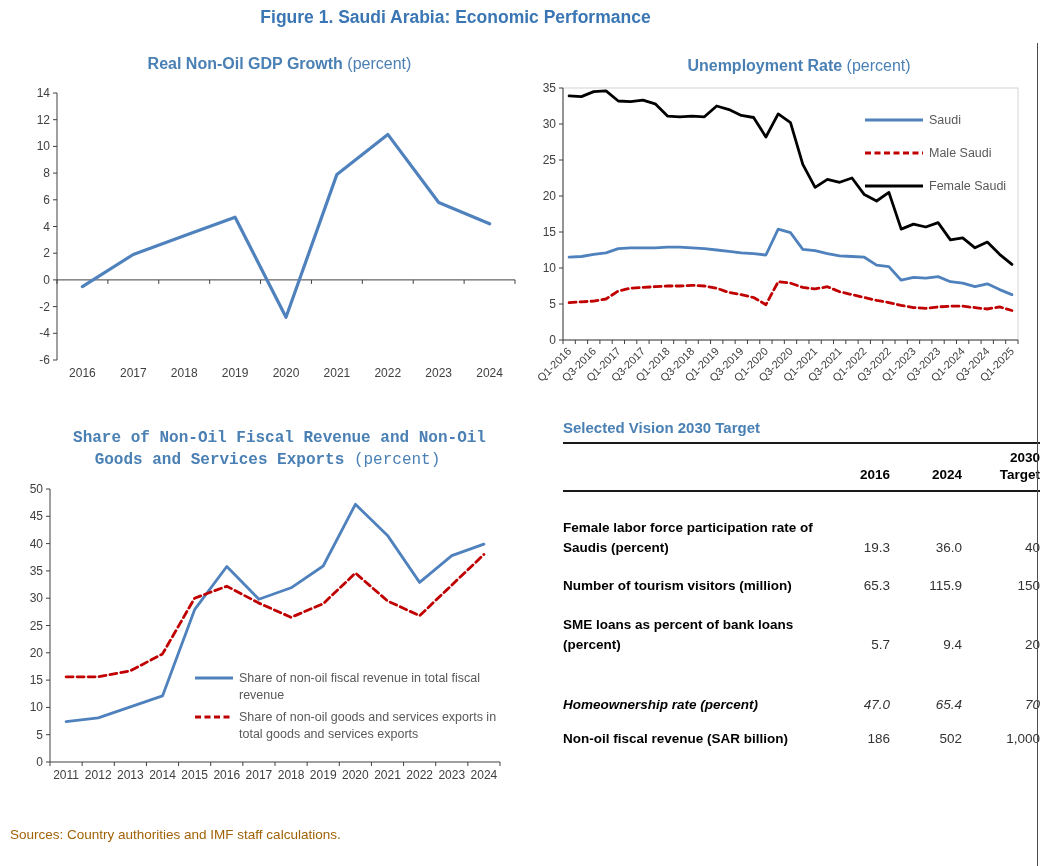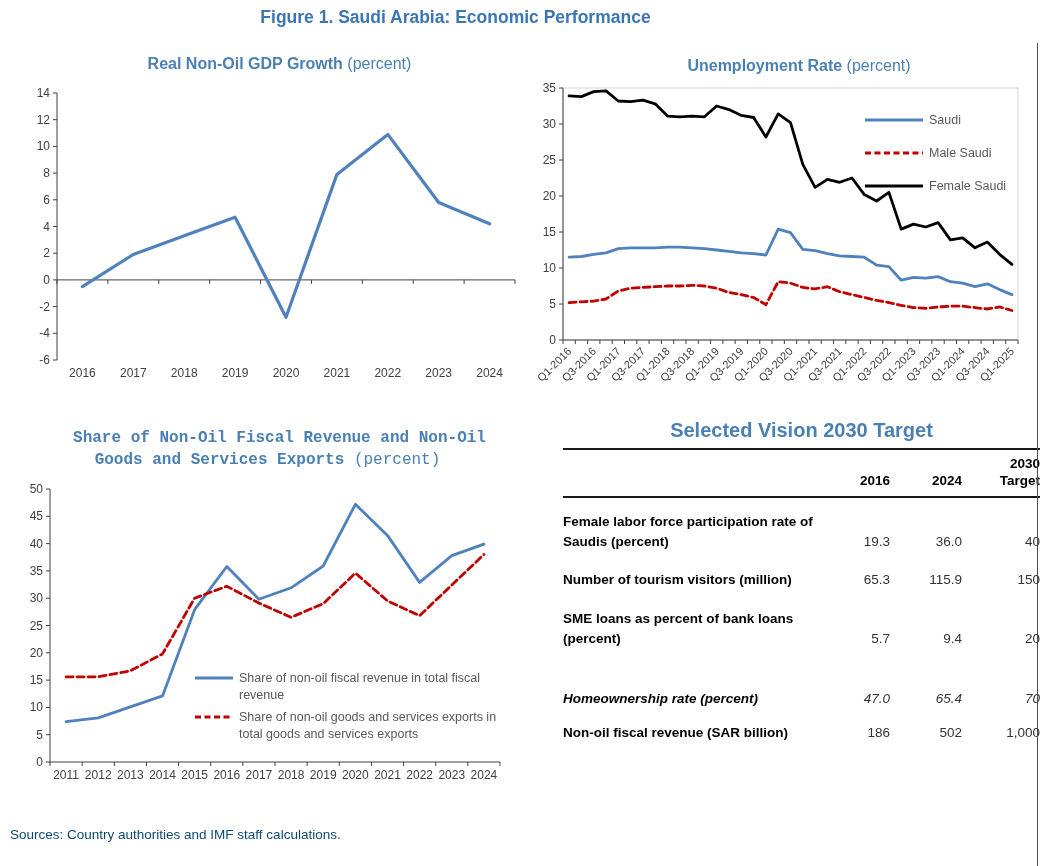--- a/index.html
+++ b/index.html
@@ -10,31 +10,31 @@
   .panel-title{position:absolute;text-align:center;font-size:16px;color:#4a80b4;line-height:1.35;}
   .panel-title .t-b{font-weight:bold;margin-left:24px;}
   .panel-title .t-n{font-weight:normal;}
   .panel-title .inner{display:inline-block;font-family:Liberation Mono, monospace;}
   svg{position:absolute;overflow:visible;}
   .tick{font-family:"Liberation Sans",sans-serif;font-size:12px;fill:#404040;}
   .small{font-size:11px;}
   .leg{font-family:"Liberation Sans",sans-serif;font-size:12.5px;fill:#595959;}
   
   .vtable{position:absolute;left:563px;top:419px;width:477px;color:#000;}
-  .vtable .v-title{text-align:center;font-size:20px;font-weight:bold;color:#4a80b4;margin:0 0 6px 0;}
+  .vtable .v-title{font-size:15px;font-weight:bold;color:#4a80b4;margin:0 0 6px 0;}
   .v-rule{border-top:2px solid #1a1a1a;height:0;}
   .v-grid{display:grid;grid-template-columns:1fr 62px 72px 78px;align-items:end;}
   .v-head{padding:6px 0 6px 0;}
   .v-head div{font-weight:bold;font-size:13.5px;text-align:right;line-height:1.25;}
   .v-head .lbl{text-align:left;}
   .v-row{margin-top:18px;}
   .v-row .lbl{font-weight:bold;font-size:13.5px;line-height:1.5;padding-right:10px;}
   .v-row .val{font-size:13.5px;text-align:right;color:#333;line-height:1.5;}
   .v-row.sp{margin-top:40px;font-style:italic;}
-  .sources{position:absolute;left:10px;top:827px;font-size:13.5px;color:#0c4a6e;}
+  .sources{position:absolute;left:10px;top:827px;font-size:13.5px;color:#a16207;}
   .right-rule{position:absolute;left:1037px;top:43px;width:1px;height:823px;background:#4d4d4d;}
 </style>
 </head>
 <body>
 
 <div id="page">
 
   <div class="fig-title">Figure 1. Saudi Arabia: Economic Performance</div>
 
   <div class="panel-title" style="left:10px;top:53px;width:515px;">
@@ -254,21 +254,21 @@
     <div class="v-title">Selected Vision 2030 Target</div>
     <div class="v-rule"></div>
     <div class="v-grid v-head">
       <div class="lbl"></div>
       <div>2016</div>
       <div>2024</div>
       <div style="width:52px;justify-self:end;">2030 Target</div>
     </div>
     <div class="v-rule"></div>
 
-    <div class="v-grid v-row" style="margin-top:14px;">
+    <div class="v-grid v-row" style="margin-top:26px;">
       <div class="lbl">Female labor force participation rate of Saudis (percent)</div>
       <div class="val">19.3</div>
       <div class="val">36.0</div>
       <div class="val">40</div>
     </div>
     <div class="v-grid v-row">
       <div class="lbl">Number of tourism visitors (million)</div>
       <div class="val">65.3</div>
       <div class="val">115.9</div>
       <div class="val">150</div>

